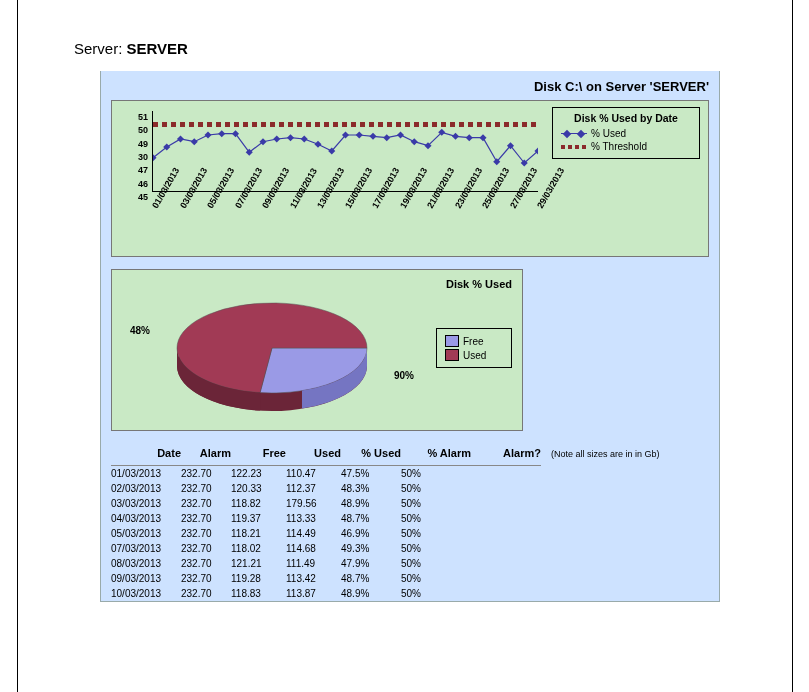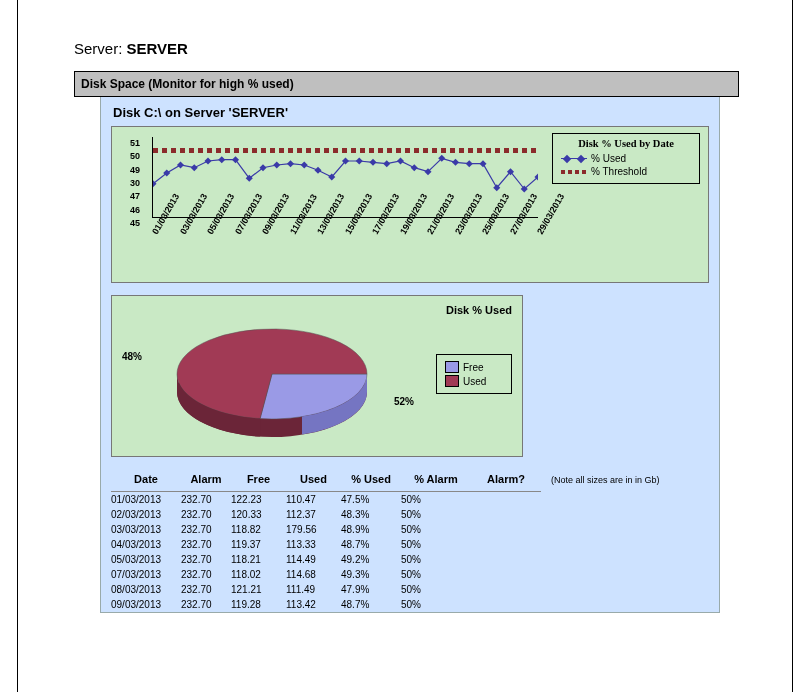--- a/index.html
+++ b/index.html
@@ -4,68 +4,65 @@
 <style>
   html,body{margin:0;padding:0;background:#fff;font-family:Arial,Helvetica,sans-serif;font-size:11px;color:#000;}
   .page{width:809px;height:692px;position:relative;background:#fff;}
   .frame{position:absolute;left:17px;top:0;width:774px;height:692px;border:1px solid #000;border-top:none;border-bottom:none;}
   .inner{padding:40px 0 0 56px;}
   .server-line{font-size:15px;margin-bottom:14px;}
   .server-line b{font-weight:bold;}
   .section-bar{width:665px;height:26px;background:#bfbfbf;border:1px solid #000;display:flex;align-items:center;padding-left:6px;box-sizing:border-box;}
   .section-bar span{font-weight:bold;font-size:12px;}
   .blue-panel{width:620px;background:#cde2ff;border:1px solid #9aa;border-top:none;margin-left:26px;padding:8px 10px 0 10px;box-sizing:border-box;}
-  .disk-title{font-weight:bold;font-size:13px;margin:0 0 6px 2px;}
+  .disk-title{font-weight:bold;font-size:13px;margin:0 0 6px 2px;text-align:right;}
   .chart-green{background:#c9e9c5;border:1px solid #777;position:relative;}
   .linechart{height:155px;margin-bottom:12px;}
   .piechart{width:410px;height:160px;margin-bottom:16px;}
   .legend-box{position:absolute;background:#c9e9c5;border:1px solid #000;right:8px;padding:4px 8px;}
-  .legend-title{font-weight:bold;font-size:10.5px;text-align:center;margin-bottom:4px;font-family:Liberation Serif, serif;}
+  .legend-title{font-weight:bold;font-size:10.5px;text-align:center;margin-bottom:4px;}
   .leg-row{display:flex;align-items:center;font-size:10px;margin:2px 0;}
   .leg-sw-line{width:26px;height:10px;margin-right:4px;position:relative;}
   .leg-sw-line .ln{position:absolute;left:0;right:0;top:4px;border-top:1.5px solid #3a3aa8;}
   .leg-sw-line .dot{position:absolute;width:6px;height:6px;background:#3a3aa8;transform:rotate(45deg);top:2px;}
   .leg-sw-thresh{width:26px;height:10px;margin-right:4px;position:relative;}
   .leg-sw-thresh .bar{position:absolute;left:0;right:0;top:3px;height:4px;background:repeating-linear-gradient(to right,#8b2b2b 0,#8b2b2b 4px,transparent 4px,transparent 7px);}
   .leg-sw-box{width:12px;height:10px;border:1px solid #000;margin-right:4px;}
   
   .plot-area{position:absolute;left:40px;top:10px;width:385px;height:80px;border-bottom:1px solid #000;border-left:1px solid #000;}
   .yticks{position:absolute;left:14px;top:8px;width:22px;font-size:9px;font-weight:bold;line-height:1;}
-  .ytick{position:absolute;right:8px;text-align:right;width:22px;}
+  .ytick{position:absolute;right:0;text-align:right;width:22px;}
   .xticks{position:absolute;left:36px;top:94px;height:60px;width:395px;}
   .xtick{position:absolute;transform:rotate(-60deg);transform-origin:left top;font-size:9px;font-weight:bold;white-space:nowrap;}
   .threshold{position:absolute;left:0;right:0;height:5px;background:repeating-linear-gradient(to right,#8b2b2b 0,#8b2b2b 5px,transparent 5px,transparent 9px);}
   svg.lines{position:absolute;left:0;top:0;}
   
   .pie-title{position:absolute;right:10px;top:8px;font-weight:bold;font-size:11px;}
   .pie-legend{top:58px;right:10px;width:58px;}
   .pie-svg{position:absolute;left:30px;top:20px;}
   .pie-lbl{position:absolute;font-size:10px;font-weight:bold;}
   
   .tbl{width:100%;border-collapse:collapse;table-layout:fixed;}
-  .tbl th{font-weight:bold;font-size:11px;text-align:center;padding:0 0 6px 0;border-bottom:1px solid #888;}
+  .tbl th{font-weight:bold;font-size:11px;text-align:right;padding:0 0 6px 0;border-bottom:1px solid #888;}
   .tbl td{font-size:10px;padding:2px 0;}
   .note{font-size:9px;color:#000;}
   .tbl-wrap{display:flex;align-items:flex-start;}
   .tbl-wrap .note{margin-left:10px;margin-top:2px;white-space:nowrap;}
 </style>
 </head>
 <body>
 
 <div class="page">
   <div class="frame">
     <div class="inner">
       <div class="server-line">
         <span>Server:</span>
         <b>SERVER</b>
       </div>
 
-      <div class="section-bar">
-        <span>Disk Space (Monitor for high % used)</span>
-      </div>
 
       <div class="blue-panel">
         <div class="disk-title">Disk C:\ on Server 'SERVER'</div>
 
         <div class="chart-green linechart">
           <div class="yticks" id="yticks">
               <div class="ytick" style="top: 84px;">45</div>
               <div class="ytick" style="top: 70.6667px;">46</div>
               <div class="ytick" style="top: 57.3333px;">47</div>
               <div class="ytick" style="top: 44px;">30</div>
@@ -148,22 +145,22 @@
           <div class="pie-title">Disk % Used</div>
           <svg class="pie-svg" width="270" height="135" viewBox="0 0 270 135">
             <g transform="translate(130,58)">
               <ellipse cx="0" cy="18" rx="95" ry="45" fill="#6b2538"></ellipse>
               <path d="M 0 0 L 95 0 A 95 45 0 0 1 -11.9 44.6 Z" fill="#9a9ae6" stroke="#555" stroke-width="0.5"></path>
               <path d="M 0 0 L -11.9 44.6 A 95 45 0 1 1 95 0 Z" fill="#a13a55" stroke="#555" stroke-width="0.5"></path>
               <path d="M 95 0 L 95 18 A 95 45 0 0 1 30 60.6 L 30 42.6 A 95 45 0 0 0 95 0 Z" fill="#7575c2"></path>
               <path d="M -95 0 L -95 18 A 95 45 0 0 0 -11.9 62.6 L -11.9 44.6 A 95 45 0 0 1 -95 0 Z" fill="#6b2538"></path>
             </g>
           </svg>
-          <div class="pie-lbl" style="left:10px;top:55px;">48%</div>
-          <div class="pie-lbl" style="left:282px;top:100px;">52%</div>
+          <div class="pie-lbl" style="left:18px;top:55px;">48%</div>
+          <div class="pie-lbl" style="left:282px;top:100px;">90%</div>
           <div class="legend-box pie-legend">
             <div class="leg-row">
               <span class="leg-sw-box" style="background:#9a9ae6"></span>
               <span>Free</span>
             </div>
             <div class="leg-row">
               <span class="leg-sw-box" style="background:#a13a55"></span>
               <span>Used</span>
             </div>
           </div>
@@ -226,21 +223,21 @@
                   <td>113.33</td>
                   <td>48.7%</td>
                   <td>50%</td>
                   <td></td>
                 </tr>
                 <tr>
                   <td>05/03/2013</td>
                   <td>232.70</td>
                   <td>118.21</td>
                   <td>114.49</td>
-                  <td>49.2%</td>
+                  <td>46.9%</td>
                   <td>50%</td>
                   <td></td>
                 </tr>
                 <tr>
                   <td>07/03/2013</td>
                   <td>232.70</td>
                   <td>118.02</td>
                   <td>114.68</td>
                   <td>49.3%</td>
                   <td>50%</td>
@@ -254,20 +251,29 @@
                   <td>47.9%</td>
                   <td>50%</td>
                   <td></td>
                 </tr>
                 <tr>
                   <td>09/03/2013</td>
                   <td>232.70</td>
                   <td>119.28</td>
                   <td>113.42</td>
                   <td>48.7%</td>
+                  <td>50%</td>
+                  <td></td>
+                </tr>
+                <tr>
+                  <td>10/03/2013</td>
+                  <td>232.70</td>
+                  <td>118.83</td>
+                  <td>113.87</td>
+                  <td>48.9%</td>
                   <td>50%</td>
                   <td></td>
                 </tr>
               </tbody>
           </table>
           <div class="note">(Note all sizes are in in Gb)</div>
         </div>
       </div>
     </div>
   </div>

